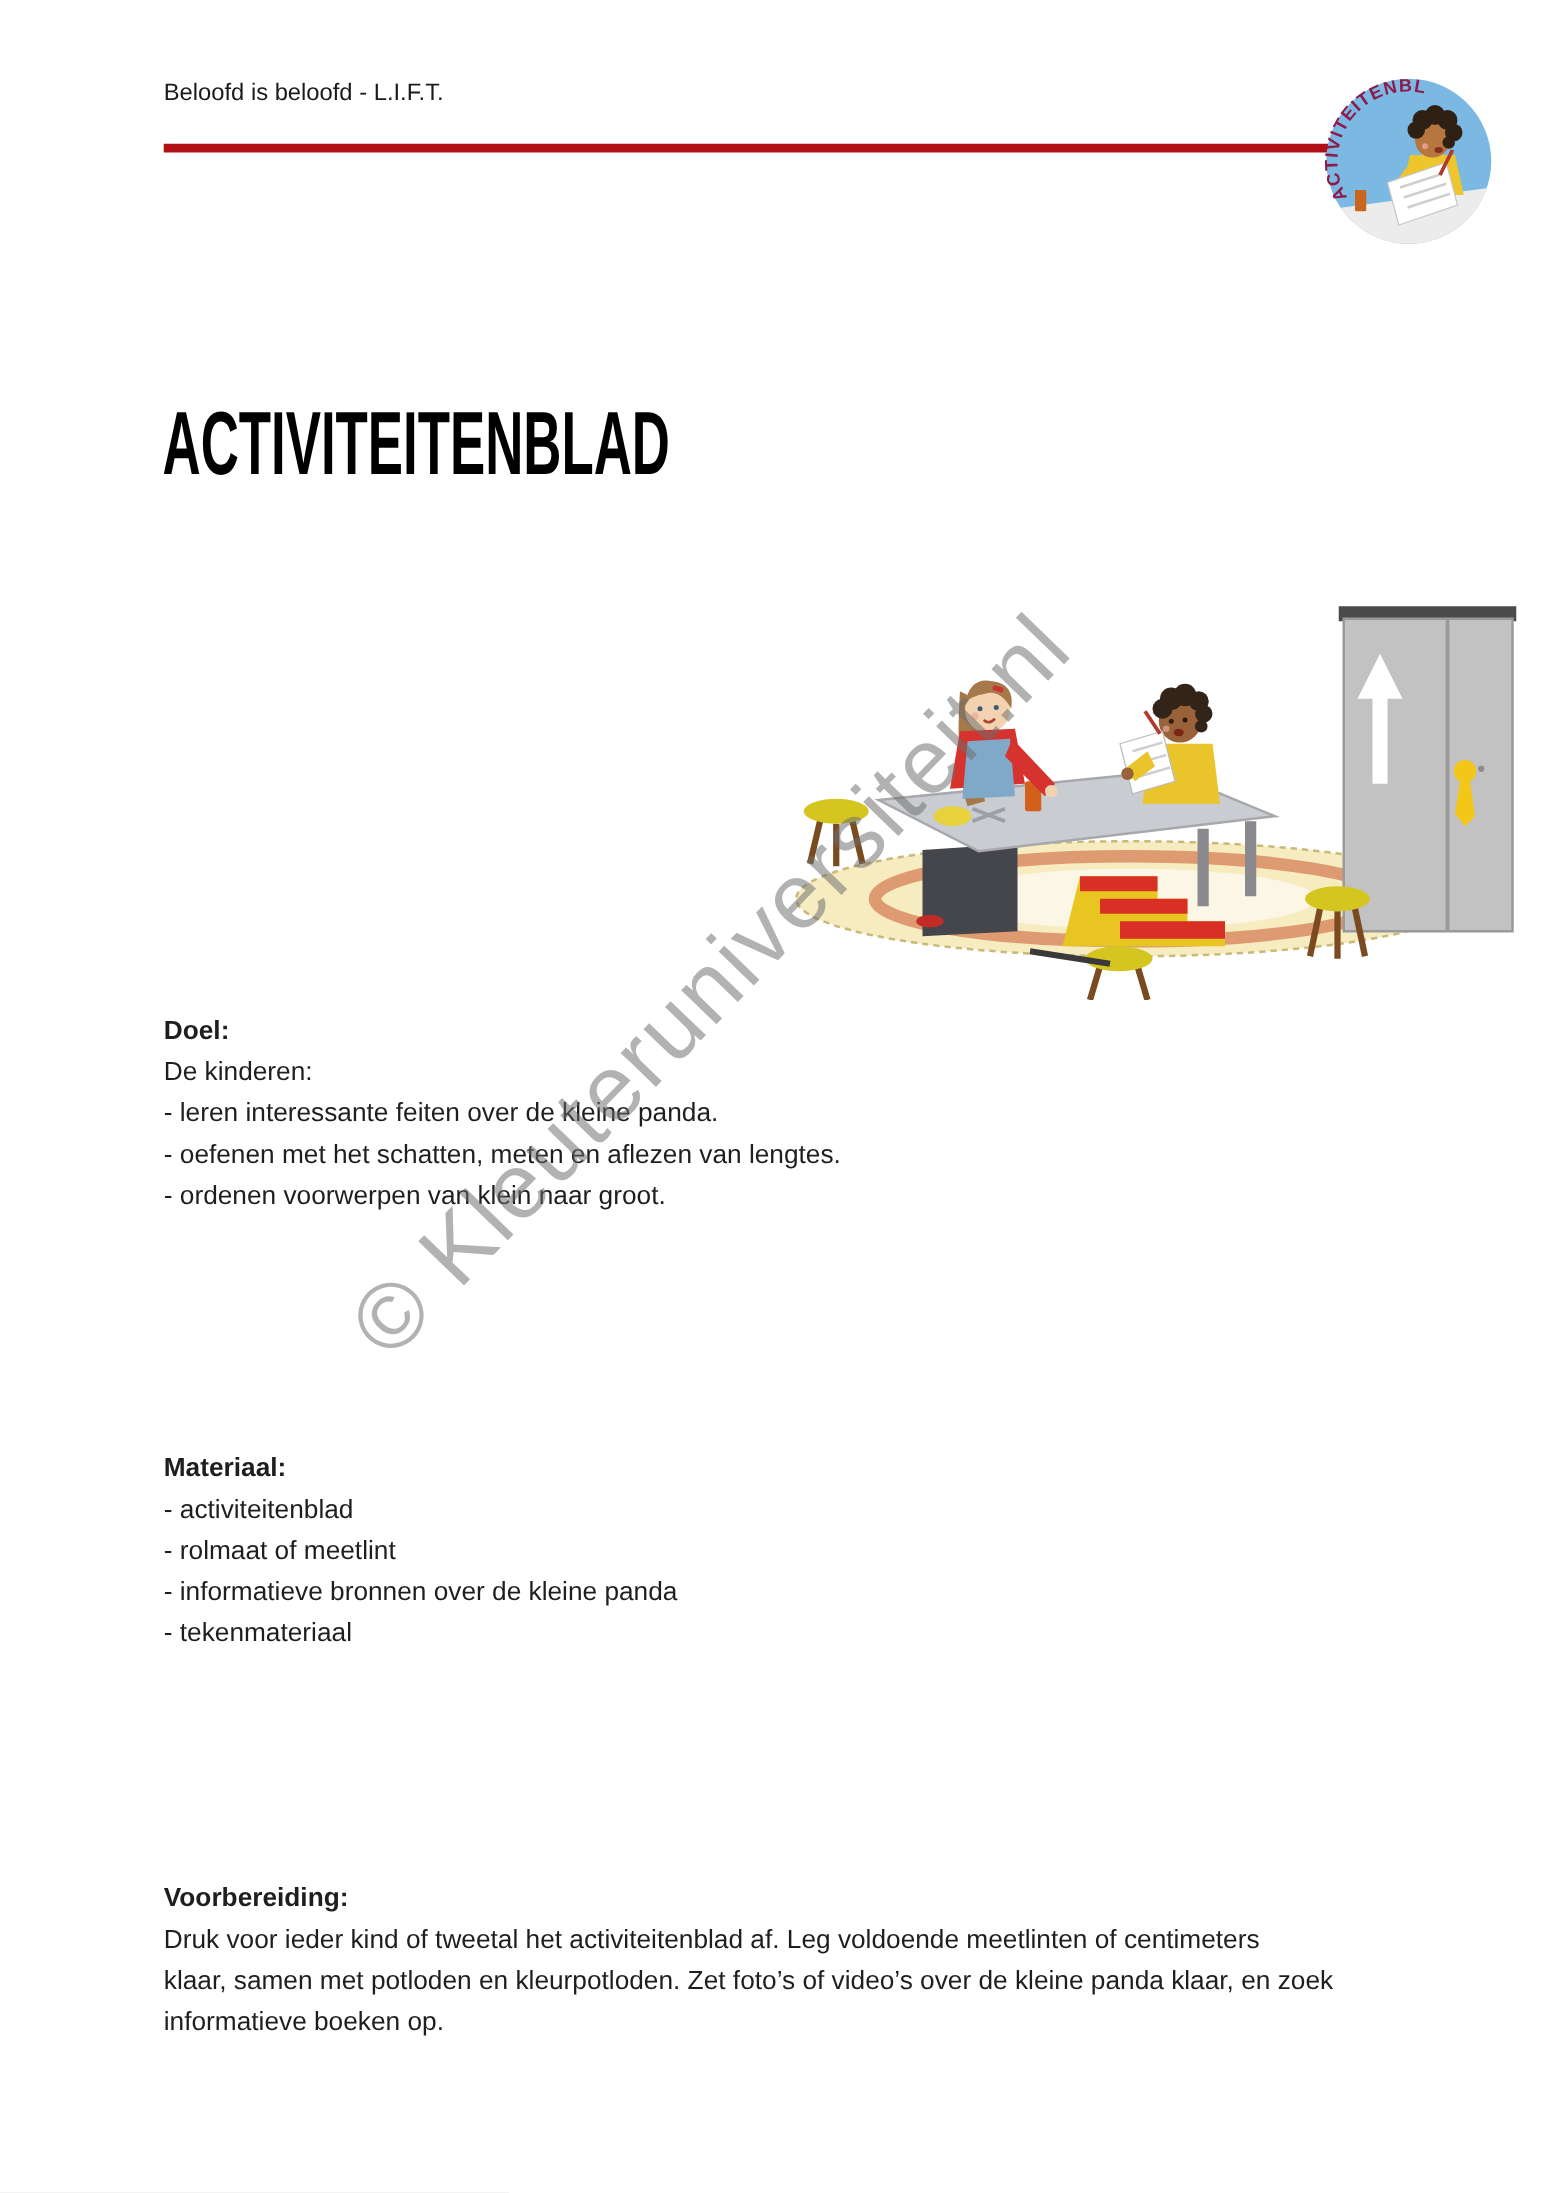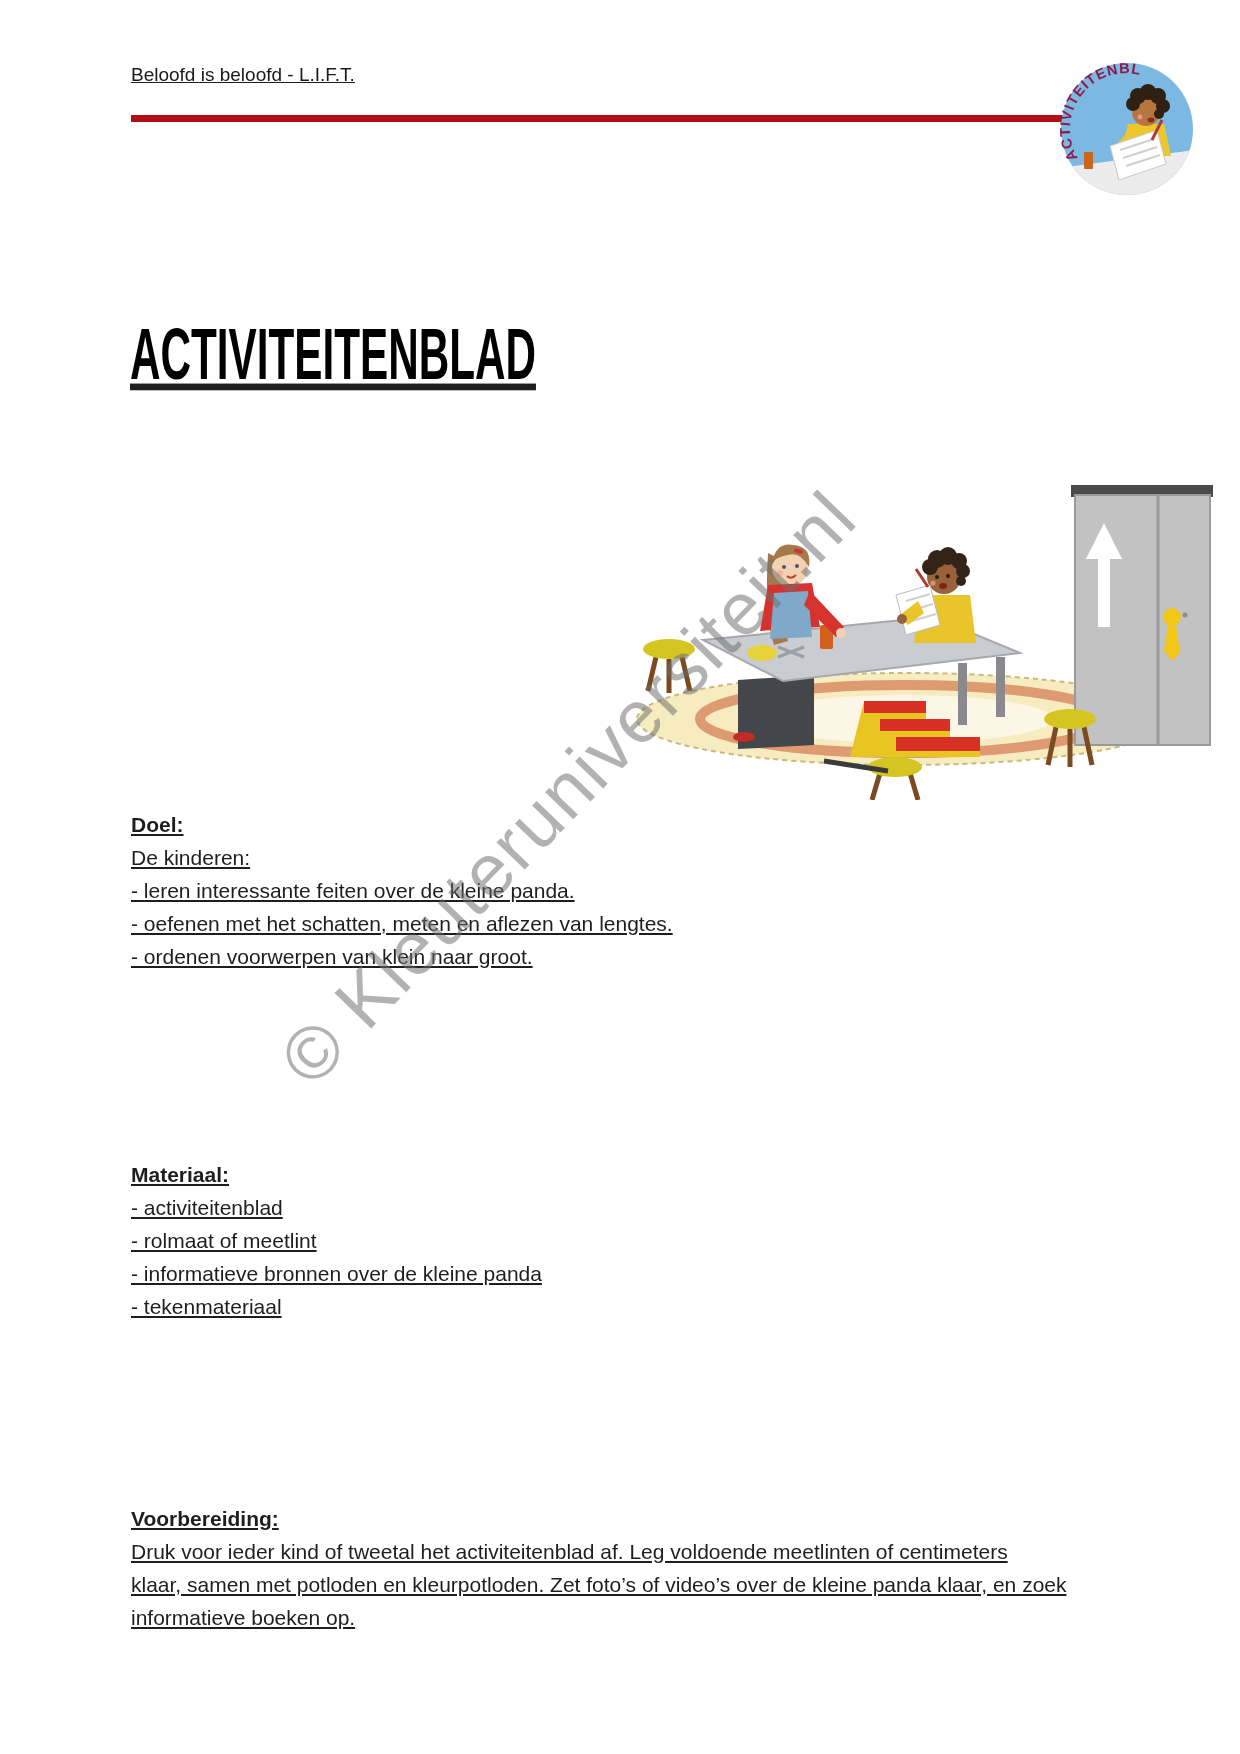--- a/index.html
+++ b/index.html
@@ -1,19 +1,19 @@
 <!DOCTYPE html>
 <html><head>
 <meta charset="utf-8">
 <style>
   html,body{margin:0;padding:0;background:#e9e9e9;}
   .page{
     position:relative;width:1240px;height:1754px;margin:0 auto;
     background:#ffffff;overflow:hidden;
-    font-family:"Liberation Sans",sans-serif;color:#1e1e1e;text-decoration:underline;
+    font-family:"Liberation Sans",sans-serif;color:#1e1e1e;
   }
   .abs{position:absolute;}
   .hdr-text{font-size:19px;color:#1a1a1a;}
   .rule{background:#b01015;}
   .doc-title{
     font-size:64px;font-weight:900;color:#000;letter-spacing:0px;
     transform:scale(.66,1.12);transform-origin:left top;white-space:nowrap;
   }
   .body-text{font-size:21px;line-height:33px;white-space:nowrap;}
   .heading{font-size:21px;line-height:33px;font-weight:bold;}

